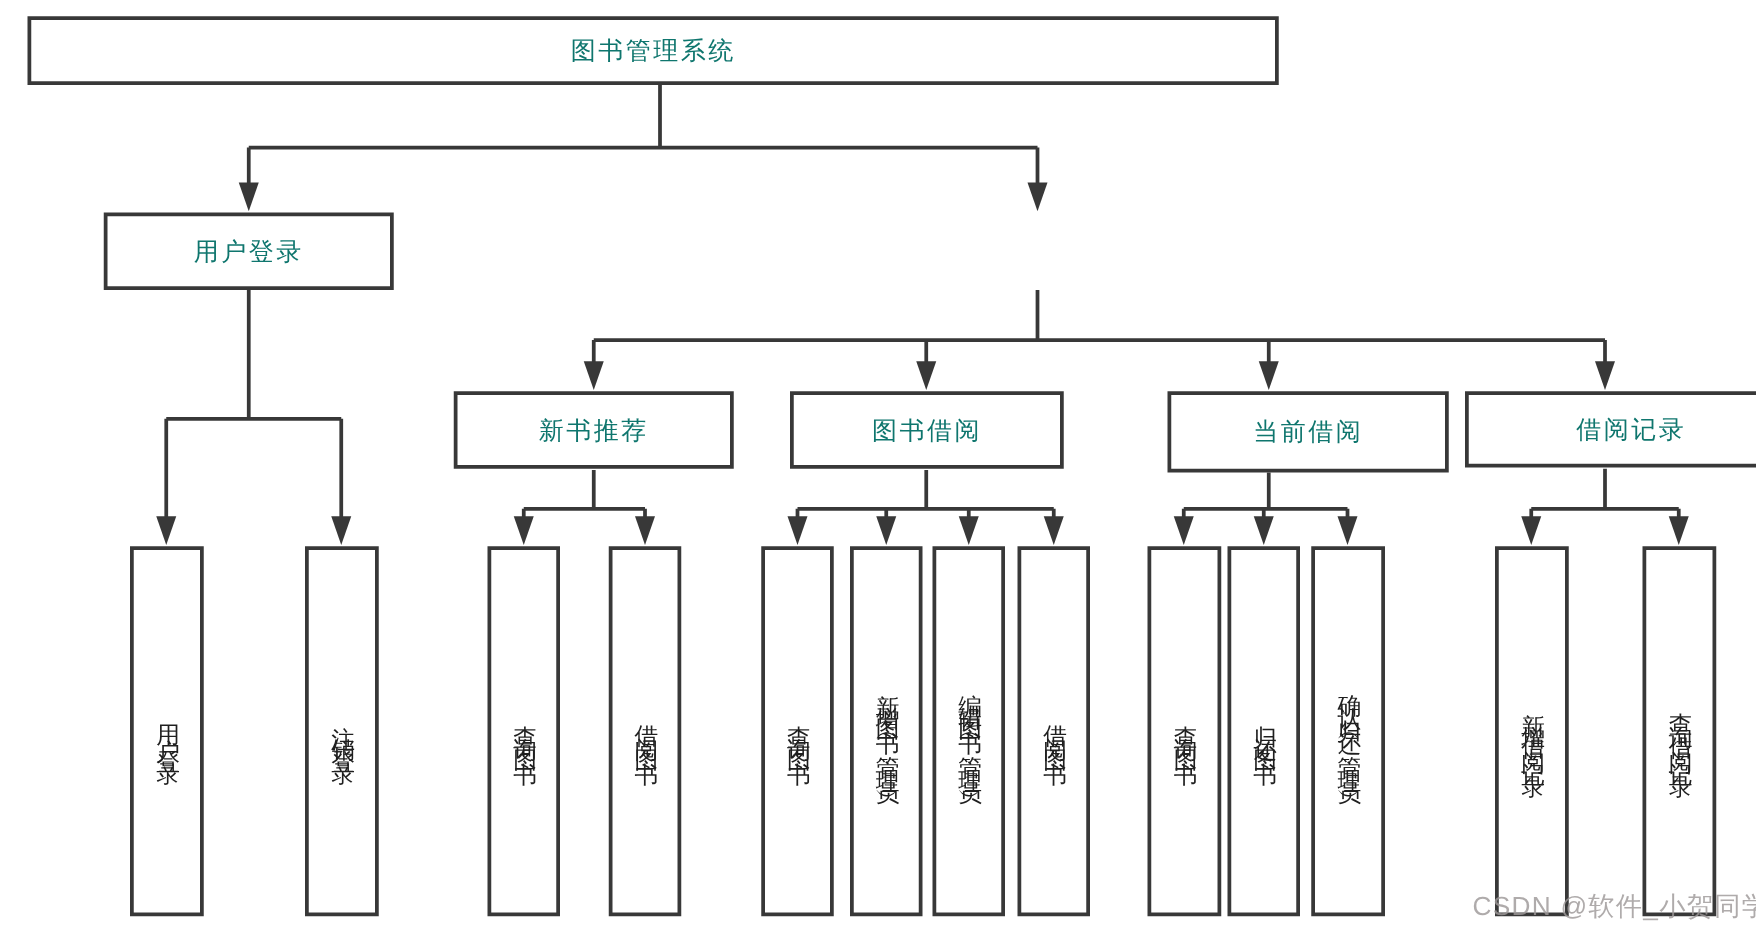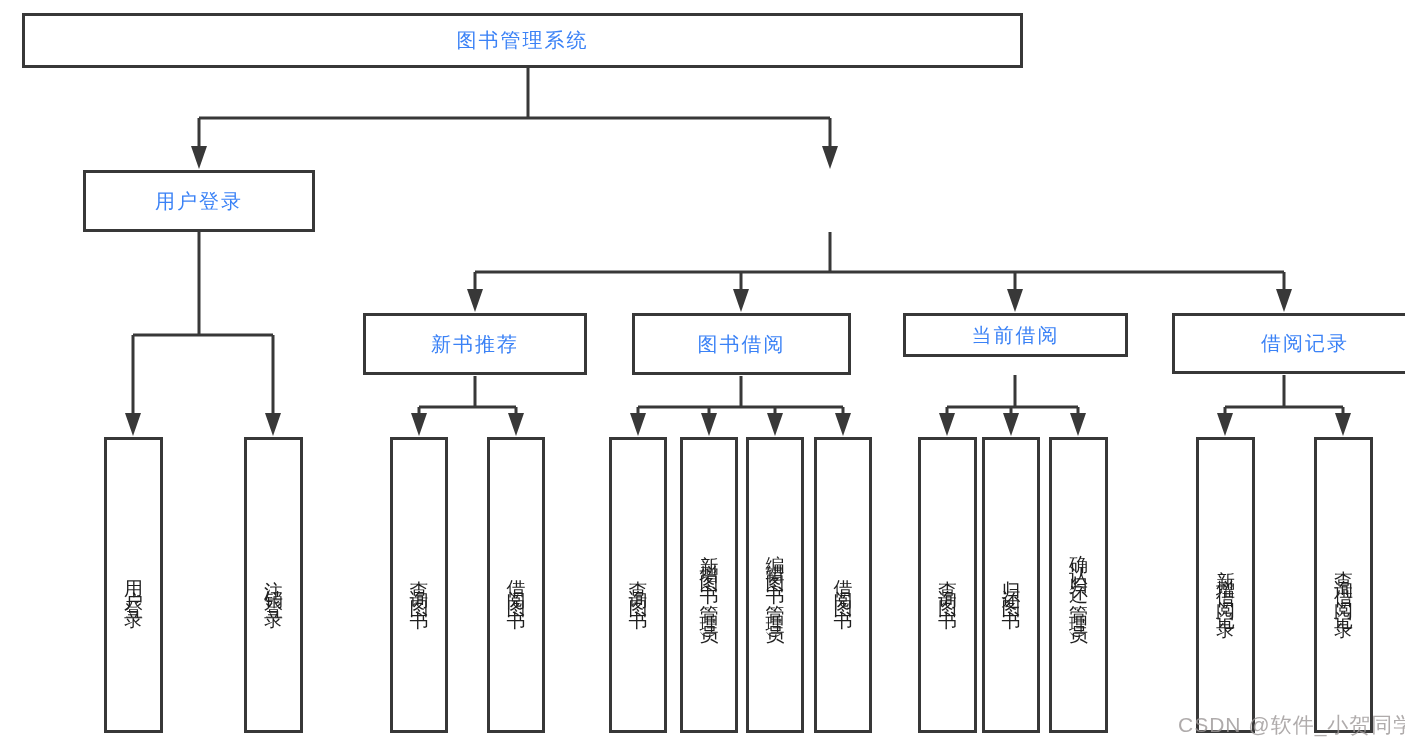--- a/index.html
+++ b/index.html
@@ -8,21 +8,21 @@
     width:1405px;height:747px;
     background:#ffffff;
     font-family:"Liberation Sans","DejaVu Sans",sans-serif;
     overflow:hidden;
   }
   #connector-layer{position:absolute;left:0;top:0;z-index:1;}
   .hbox{
     position:absolute;z-index:2;
     border:3px solid #383838;background:#ffffff;
     display:flex;align-items:center;justify-content:center;
-    font-size:20px;letter-spacing:2px;color:#3b82f6;
+    font-size:20px;letter-spacing:2px;color:#0f766e;
     box-sizing:border-box;
   }
   .vbox{
     position:absolute;z-index:2;
     border:3px solid #383838;background:#ffffff;
     display:flex;align-items:center;justify-content:center;
     box-sizing:border-box;
   }
   .vbox .vtext{
     writing-mode:vertical-rl;
@@ -100,21 +100,21 @@
   <div class="hbox" style="left:83px;top:170px;width:232px;height:62px;">
     <span>用户登录</span>
   </div>
 
   <div class="hbox" style="left:363px;top:313px;width:224px;height:62px;">
     <span>新书推荐</span>
   </div>
   <div class="hbox" style="left:632px;top:313px;width:219px;height:62px;">
     <span>图书借阅</span>
   </div>
-  <div class="hbox" style="left:903px;top:313px;width:225px;height:44px;">
+  <div class="hbox" style="left:934px;top:313px;width:225px;height:65px;">
     <span>当前借阅</span>
   </div>
   <div class="hbox" style="left:1172px;top:313px;width:266px;height:61px;">
     <span>借阅记录</span>
   </div>
 
   <div class="vbox" style="left:104px;top:437px;width:59px;height:296px;">
     <span class="vtext">用户登录</span>
   </div>
   <div class="vbox" style="left:244px;top:437px;width:59px;height:296px;">

